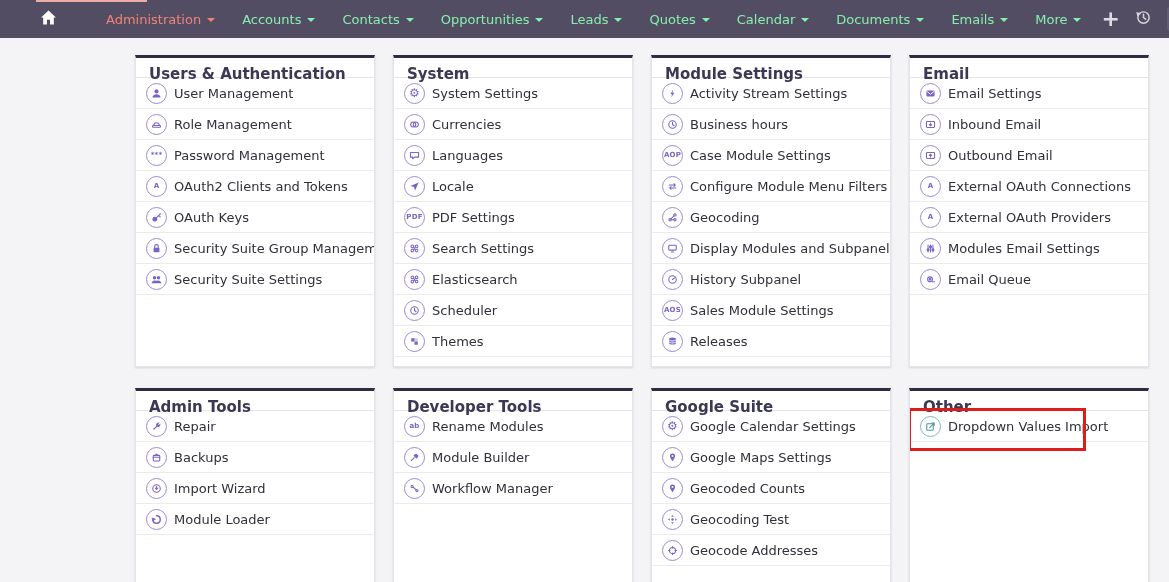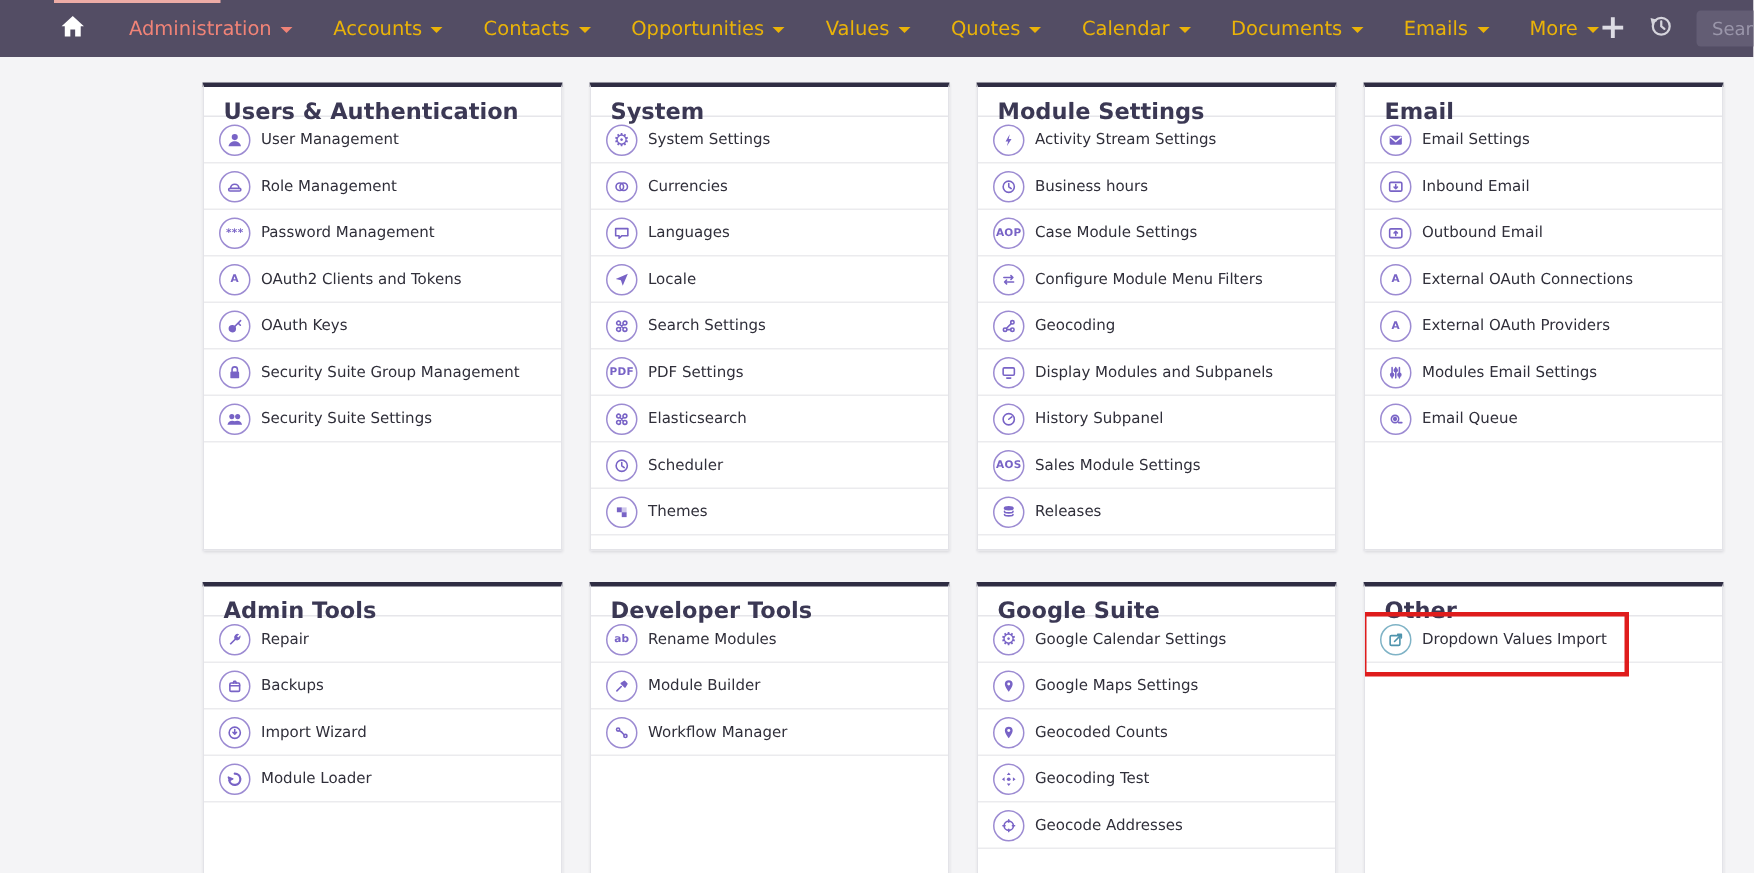--- a/index.html
+++ b/index.html
@@ -7,31 +7,31 @@
   body {
     width:1169px; height:582px; overflow:hidden;
     background:#f4f4f6;
     font-family:"DejaVu Sans","Liberation Sans",sans-serif;
     position:relative;
   }
 
   
   .navbar {
     position:relative; height:38px; background:#534d64;
-    display:flex; align-items:center;
+    display:flex; align-items:center;gap:20px;
   }
   .nav-indicator {
     position:absolute; top:0; left:36px; width:111px; height:2px;
     background:#edaca6;
   }
   .home-btn { margin-left:40px; display:flex; align-items:center; cursor:pointer; }
   .home-btn svg { width:17px; height:17px; fill:#ffffff; }
   .nav-items { display:flex; align-items:center; margin-left:29px; gap:27px; }
   .nav-item {
-    font-size:13px; color:#eab308; cursor:pointer;
+    font-size:13px; color:#86efac; cursor:pointer;
     display:flex; align-items:center; gap:6px; white-space:nowrap;
   }
   .nav-item.active { color:#f08377; }
   .caret {
     width:0; height:0; border-left:4px solid transparent; border-right:4px solid transparent;
     border-top:4px solid currentColor; display:inline-block; margin-top:2px;
   }
   .nav-right { margin-left:auto; display:flex; align-items:center; gap:15px; padding-right:2px; }
   .plus-btn { color:#dddce4; font-size:22px; font-weight:bold; line-height:1; cursor:pointer; }
   .history-btn { display:flex; cursor:pointer; }
@@ -64,21 +64,21 @@
   }
   .icon-circle {
     width:21px; height:21px; min-width:21px; border-radius:50%;
     border:1px solid #9c8bd2; color:#7863c6;
     display:flex; align-items:center; justify-content:center;
     font-size:7px; font-weight:bold; letter-spacing:.2px;
   }
   .icon-circle svg { width:13px; height:13px; }
   .icon-circle.gear-glyph { font-size:12px; font-weight:normal; }
   .icon-circle.teal { border-color:#7fb3c6; color:#4e94ad; }
-  .item-label { font-size:10px; color:#302f3a; white-space:nowrap; }
+  .item-label { font-size:13px; color:#302f3a; white-space:nowrap; }
   .highlighted::after {
     content:""; position:absolute; left:-2px; top:-3px; width:172px; height:37px;
     border:3px solid var(--hl,#df1c1c); pointer-events:none; z-index:5;
   }
 </style>
 </head>
 <body>
 
 <header class="navbar">
   <div class="nav-indicator"></div>
@@ -104,21 +104,21 @@
     <span class="nav-label">Contacts</span>
     <span class="caret"></span>
   </span>
 
   <span class="nav-item">
     <span class="nav-label">Opportunities</span>
     <span class="caret"></span>
   </span>
 
   <span class="nav-item">
-    <span class="nav-label">Values</span>
+    <span class="nav-label">Leads</span>
     <span class="caret"></span>
   </span>
 
   <span class="nav-item">
     <span class="nav-label">Quotes</span>
     <span class="caret"></span>
   </span>
 
   <span class="nav-item">
     <span class="nav-label">Calendar</span>
@@ -252,38 +252,38 @@
   <li class="panel-item">
     <span class="icon-circle">
             <svg viewBox="0 0 16 16">
               <path d="M13 3L3 7.3l4.3 1.2L8.8 13z" fill="currentColor"></path>
             </svg>
           </span>
     <span class="item-label">Locale</span>
   </li>
 
   <li class="panel-item">
+    <span class="icon-circle">PDF</span>
+    <span class="item-label">PDF Settings</span>
+  </li>
+
+  <li class="panel-item">
     <span class="icon-circle">
             <svg viewBox="0 0 16 16" fill="none" stroke="currentColor" stroke-width="1.3" stroke-linecap="round" stroke-linejoin="round">
               <circle cx="5.4" cy="5.4" r="1.6"></circle>
               <circle cx="10.6" cy="5.4" r="1.6"></circle>
               <circle cx="5.4" cy="10.6" r="1.6"></circle>
               <circle cx="10.6" cy="10.6" r="1.6"></circle>
               <path d="M7 7l2 2M9 7L7 9"></path>
             </svg>
           </span>
     <span class="item-label">Search Settings</span>
   </li>
 
   <li class="panel-item">
-    <span class="icon-circle">PDF</span>
-    <span class="item-label">PDF Settings</span>
-  </li>
-
-  <li class="panel-item">
     <span class="icon-circle">
             <svg viewBox="0 0 16 16" fill="none" stroke="currentColor" stroke-width="1.3" stroke-linecap="round" stroke-linejoin="round">
               <circle cx="5.4" cy="5.4" r="1.6"></circle>
               <circle cx="10.6" cy="5.4" r="1.6"></circle>
               <circle cx="5.4" cy="10.6" r="1.6"></circle>
               <circle cx="10.6" cy="10.6" r="1.6"></circle>
               <path d="M7 7l2 2M9 7L7 9"></path>
             </svg>
           </span>
     <span class="item-label">Elasticsearch</span>

